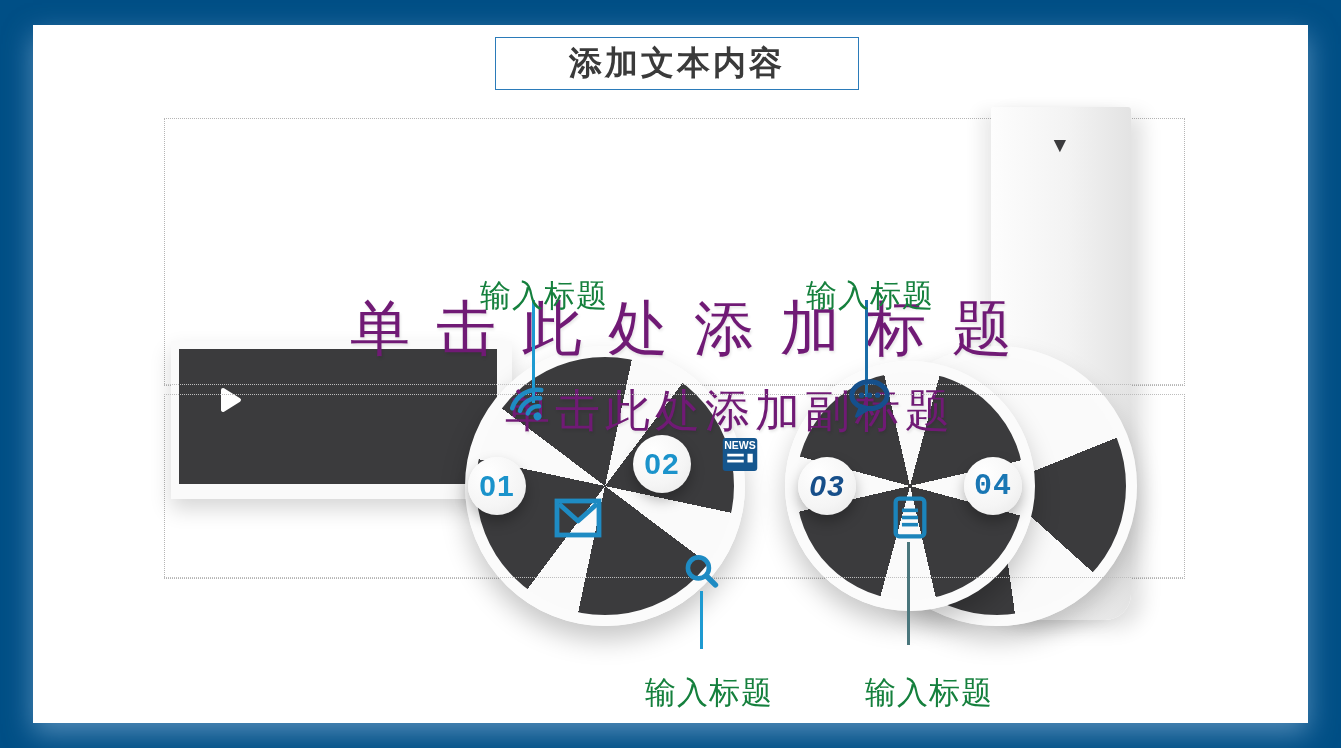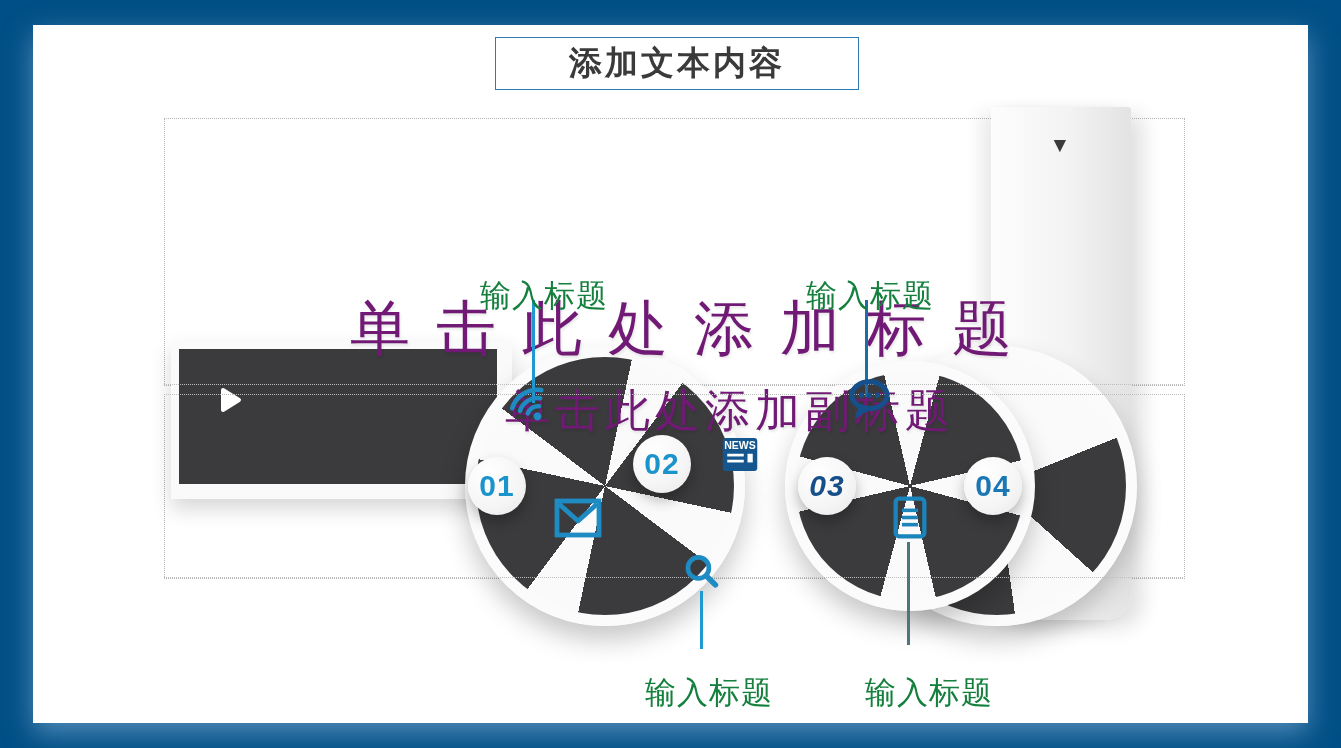--- a/index.html
+++ b/index.html
@@ -95,21 +95,21 @@
   .badge{
     width:58px;height:58px;border-radius:50%;z-index:8;
     background:radial-gradient(circle at 35% 28%,#ffffff 0%,#f5f5f5 60%,#e7e7e7 100%);
     box-shadow:0 7px 14px rgba(0,0,0,.28);
     display:flex;align-items:center;justify-content:center;
     font-size:30px;font-weight:800;letter-spacing:1px;
   }
   .b1{left:435px;top:432px;color:#1b93cb;}
   .b2{left:600px;top:410px;color:#1b93cb;}
   .b3{left:765px;top:432px;color:#174f8a;font-style:italic;}
-  .b4{left:931px;top:432px;color:#1a77b4;}
+  .b4{left:931px;top:432px;color:#1a77b4;font-family:Liberation Mono, monospace;}
 
   
   .icon{z-index:8;}
   .i-wifi{left:477px;top:360px;width:42px;height:42px;transform:rotate(-32deg);}
   .i-mail{left:521px;top:473px;width:48px;height:40px;}
   .i-news{left:689px;top:412px;width:36px;height:35px;}
   .i-chat{left:813px;top:351px;width:47px;height:46px;}
   .i-search{left:650px;top:527px;width:37px;height:38px;}
   .i-doc{left:859px;top:471px;width:36px;height:43px;}
 

